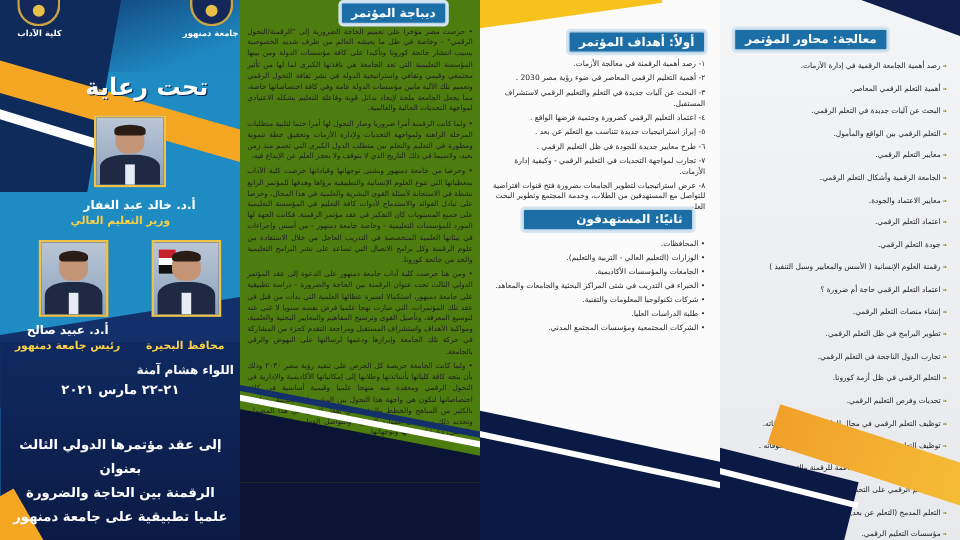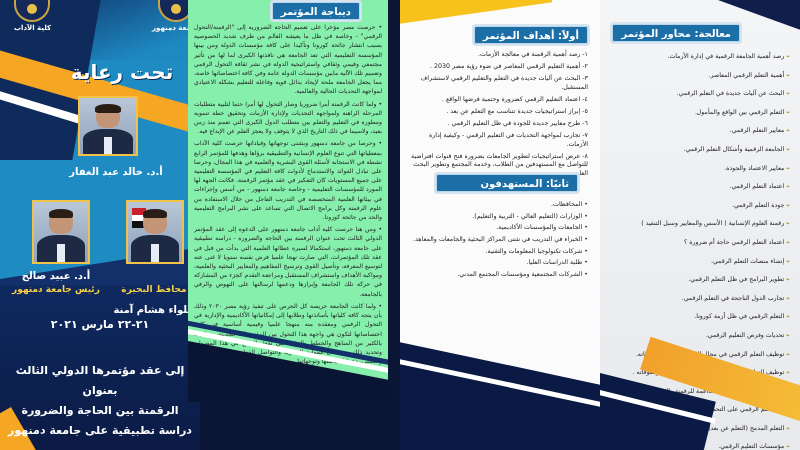--- a/index.html
+++ b/index.html
@@ -80,22 +80,22 @@
     .cover-date {
       position: absolute; left: 0; width: 200px; top: 318px; text-align: center;
       font-size: 11px; font-weight: bold; color: #ffffff;
     }
     .cover-line {
       position: absolute; left: 0; width: 200px; text-align: center; font-weight: bold; color: #ffffff; font-size: 11px;
     }
 
     
     #preamble {
-      position: absolute; left: 188px; top: 0; width: 200px; height: 402px;
-      background: #86efac; direction: rtl; overflow: hidden;
+      position: absolute; left: 200px; top: 0; width: 200px; height: 402px;
+      background: #4d7c0f; direction: rtl; overflow: hidden;
     }
     .section-head {
       position: absolute; height: 18px; background: #1b6fa6; color: #ffffff;
       font-size: 10px; font-weight: bold; line-height: 18px; padding: 0 8px;
       border: 1px solid #bcd4e6; border-radius: 2px; box-shadow: 0 0 0 2px #d4e4f0;
       white-space: nowrap;
     }
     .preamble-text {
       position: absolute; left: 6px; right: 6px; top: 22px; font-size: 6.1px; line-height: 9.2px;
       color: #1f1f1f; text-align: justify;
@@ -183,20 +183,21 @@
   <div class="patronage-title">تحت رعاية</div>
 
   <div class="photo" style="left:78px; top:96px; width:60px; height:60px;">
     <div class="bg"></div>
       <div class="suit"></div>
       <div class="shirt"></div>
       <div class="head"></div>
       <div class="hair"></div>
   </div>
   <div class="name" style="left:0; width:200px; top:166px;padding-left:32px;">أ.د. خالد عبد الغفار</div>
+  <div class="role" style="left:0; width:200px; top:180px;">وزير التعليم العالي</div>
 
   <div class="photo" style="left:126px; top:200px; width:58px; height:64px;">
     <div class="bg"></div>
       <div class="flag"></div>
       <div class="suit"></div>
       <div class="shirt"></div>
       <div class="head"></div>
       <div class="hair"></div>
   </div>
   <div class="name" style="left:108px; width:92px; top:270px;margin-top:34px;">اللواء هشام آمنة</div>
@@ -209,21 +210,21 @@
       <div class="head"></div>
       <div class="hair"></div>
   </div>
   <div class="name" style="left:4px; width:104px; top:270px;">أ.د. عبيد صالح</div>
   <div class="role" style="left:4px; width:104px; top:284px;">رئيس جامعة دمنهور</div>
 
   <div class="cover-date">٢١-٢٢ مارس ٢٠٢١</div>
   <div class="cover-line" style="top:384px;">بعنوان</div>
   <div class="cover-line" style="top:364px;">إلى عقد مؤتمرها الدولي الثالث</div>
   <div class="cover-line" style="top:404px;">الرقمنة بين الحاجة والضرورة</div>
-  <div class="cover-line" style="top:424px;">دراسة تطبيقية على جامعة دمنهور</div>
+  <div class="cover-line" style="top:424px;">علميا تطبيقية على جامعة دمنهور</div>
 </section>
 
 <section id="preamble">
   <div class="section-head" style="right:28px; top:2px;">ديباجة المؤتمر</div>
   <div class="preamble-text">
     <p>حرصت مصر مؤخرا على تعميم الحاجة الضرورية إلى "الرقمنة/التحول الرقمي" - وخاصة في ظل ما يعيشه العالم من ظرف شديد الخصوصية بسبب انتشار جائحة كورونا وتأكيدا على كافة مؤسسات الدولة ومن بينها المؤسسة التعليمية التي تعد الجامعة هي نافذتها الكبرى لما لها من تأثير مجتمعي وقيمي وثقافي واستراتيجية الدولة في نشر ثقافة التحول الرقمي وتعميم تلك الآلية مابين مؤسسات الدولة عامة وفي كافة اختصاصاتها خاصة، مما يجعل الجامعة ملحة لإيجاد بدائل قوية وفاعلة للتعليم بشكله الاعتيادي لمواجهة التحديات الحالية والعالمية.</p>
     <p>ولما كانت الرقمنة أمرا ضروريا وصار التحول لها أمرا حتما لتلبية متطلبات المرحلة الراهنة ولمواجهة التحديات ولإدارة الأزمات وتحقيق خطة تنموية ومطورة في التعليم والتعلم بين متطلب الدول الكبرى التي تعمم منذ زمن بعيد، ولاسيما في ذلك التاريخ الذي لا يتوقف ولا يعجز العلم عن الإبداع فيه.</p>
     <p>وحرصا من جامعة دمنهور وبشتى توجهاتها وقياداتها حرصت كلية الآداب بمعطياتها التي تنوع العلوم الإنسانية والتطبيقية برؤاها وهدفها للمؤتمر الرابع نشطة في الاستجابة لأسئلة القوى البشرية والعلمية في هذا المجال، وحرصا على تبادل الفوائد والاستدماج لأدوات كافة التعليم في المؤسسة التعليمية على جميع المستويات كان التفكير في عقد مؤتمر الرقمنة. فكانت الجهة لها المورد للمؤسسات التعليمية - وخاصة جامعة دمنهور - من أسس وإجراءات في بيئاتها العلمية المتخصصة في التدريب العاجل من خلال الاستفادة من علوم الرقمنة وكل برامج الاتصال التي تساعد على نشر البرامج التعليمية والحد من جائحة كورونا.</p>
     <p>ومن هنا حرصت كلية آداب جامعة دمنهور على الدعوة إلى عقد المؤتمر الدولي الثالث تحت عنوان الرقمنة بين الحاجة والضرورة - دراسة تطبيقية على جامعة دمنهور، استكمالا لسيرة عطائها العلمية التي بدأت من قبل في عقد تلك المؤتمرات، التي صارت نهجا علميا فرض نفسه سنويا لا غنى عنه لتوسيع المعرفة، وتأصيل القوى وترسيخ المفاهيم والمعايير البحثية والعلمية، ومواكبة الأهداف واستشراف المستقبل ومراجعة التقدم كجزء من المشاركة في حركة تلك الجامعة وإبرازها ودعمها لرسالتها على النهوض والرقي بالجامعة.</p>
     <p>ولما كانت الجامعة حريصة كل الحرص على تنفيذ رؤية مصر ٢٠٣٠ وذلك بأن يتجه كافة كلياتها بأساتذتها وطلابها إلى إمكانياتها الأكاديمية والإدارية في التحول الرقمي ومعقدة منه منهجا علميا وقيمية أساسية في كافة اختصاصاتها لتكون هي واجهة هذا التحول بين المؤسسات الحديثة، وتطبيقه بالكثير من المناهج والخطط والرؤى التي تفعل النجاح في هذا المضمار، وتحديد ذلك من خلال الموارد البشرية والتواصل الفعلي والتعامل العلمي والعملي، دعما لسياستها وتوجهاتها.</p>

